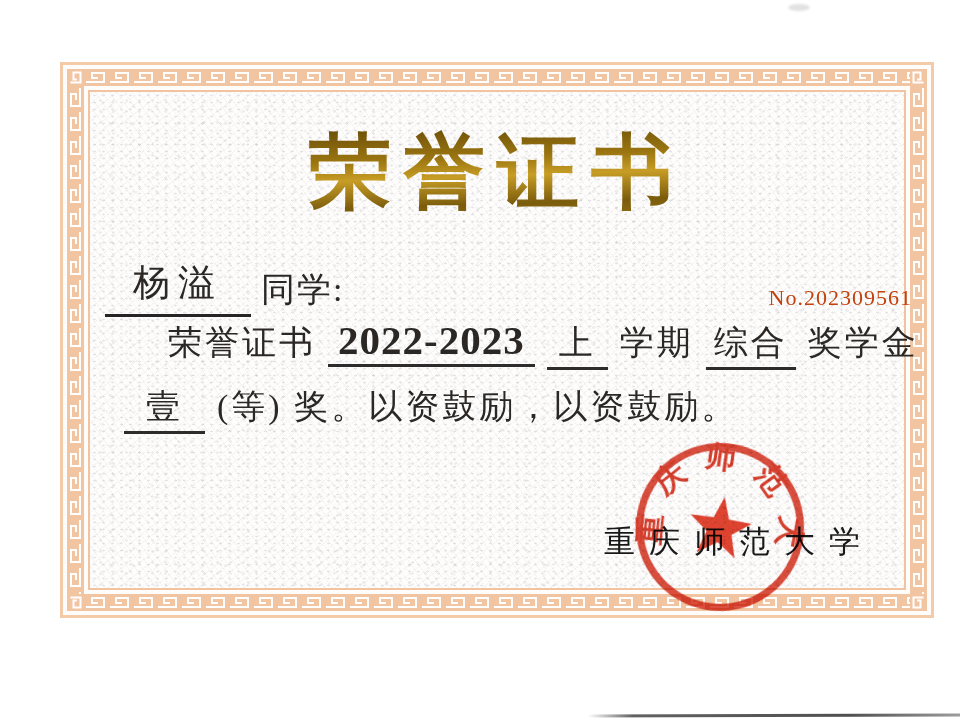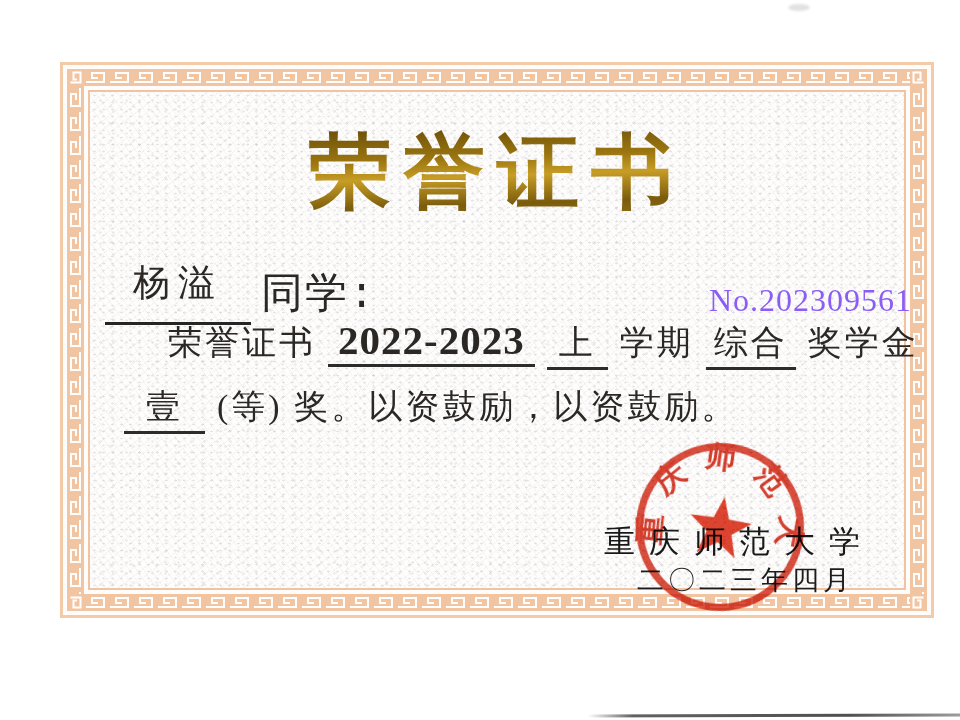--- a/index.html
+++ b/index.html
@@ -65,25 +65,25 @@
   }
   
   .ink{color:#2b2724;}
   .row-name{
     position:absolute;left:45px;top:196px;right:22px;
     display:flex;align-items:flex-end;
   }
   .name-underline{
     width:146px;border-bottom:3px solid #252525;
     text-align:center;font-size:37px;letter-spacing:8px;
-    padding-bottom:14px;
-  }
-  .salutation{font-size:42px;margin-left:10px;letter-spacing:2px;padding-bottom:4px;font-family:Liberation Mono, monospace;}
+    padding-bottom:6px;
+  }
+  .salutation{font-size:34px;margin-left:10px;letter-spacing:2px;padding-bottom:4px;}
   .number{
-    margin-left:auto;font-size:32px;letter-spacing:1px;color:#8b5cf6;
+    margin-left:auto;font-size:22px;letter-spacing:1px;color:#c2410c;
     padding-bottom:6px;font-family:"Liberation Serif",serif;
   }
   .line{position:absolute;display:flex;align-items:baseline;white-space:nowrap;}
   .line1{left:108px;top:254px;font-size:34px;letter-spacing:3px;}
   .line2{left:64px;top:322px;font-size:34px;letter-spacing:3px;}
   .seg{margin-right:12px;}
   .fill-in{
     border-bottom:3px solid #2c2c2c;text-align:right;padding:0 8px 1px 8px;
   }
   .year-num{
@@ -208,21 +208,20 @@
     <span class="seg fill-in">综合</span>
     <span class="seg">奖学金</span>
   </div>
 
   <div class="line line2 ink">
     <span class="seg fill-in grade">壹</span>
     <span class="seg">(等) 奖。以资鼓励，以资鼓励。</span>
   </div>
 
   <div class="issuer">重庆师范大学</div>
-  <div class="date">二〇二三年四月</div>
 
   <div class="seal">
     <svg viewBox="0 0 220 220">
       <circle cx="110" cy="110" r="79" fill="none" stroke="#d5301d" stroke-width="7" opacity=".92"></circle>
       <polygon points="110,80 117.6,101.5 140.4,102.1 122.4,116 128.8,137.9 110,125 91.2,137.9 97.6,116 79.6,102.1 102.4,101.5" fill="#de3620"></polygon>
       <defs>
         <path id="sealArc" d="M62.5 143.3 A58 58 0 1 1 157.5 143.3" fill="none"></path>
       </defs>
       <text font-size="30" font-weight="bold" fill="#d5301d" letter-spacing="17" font-family="'Liberation Serif','DejaVu Serif',serif">
         <textPath href="#sealArc" startOffset="8">重庆师范大学</textPath>

